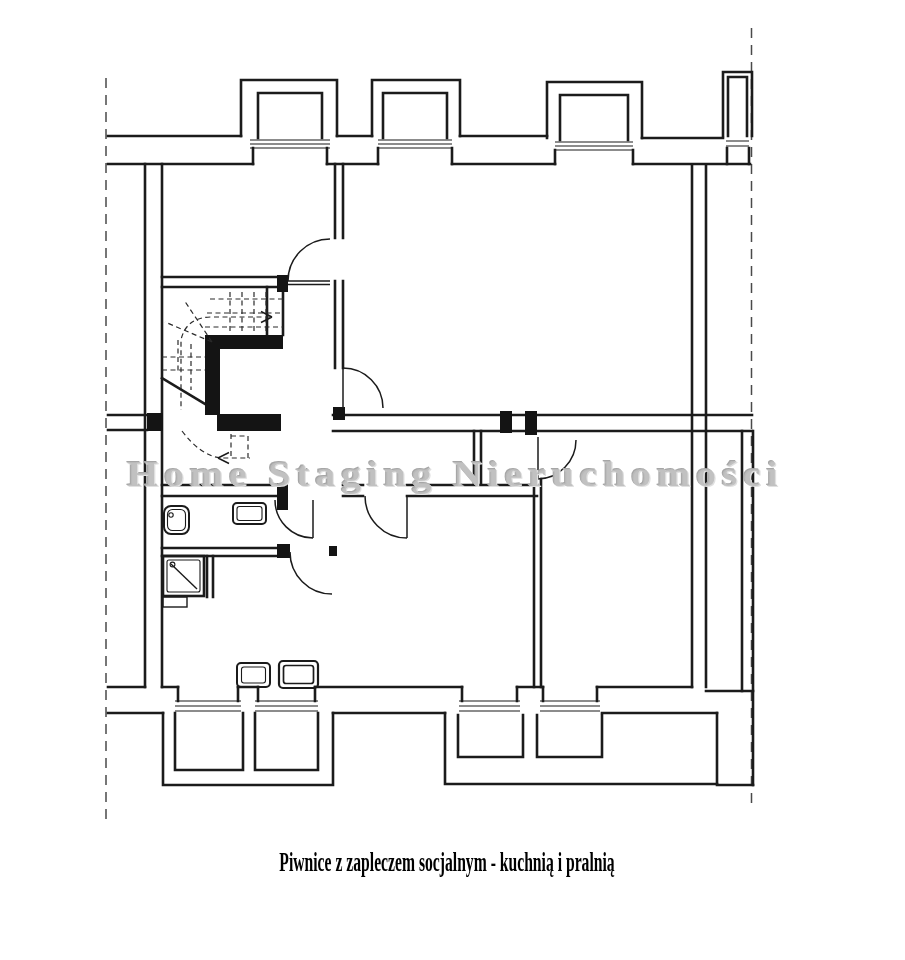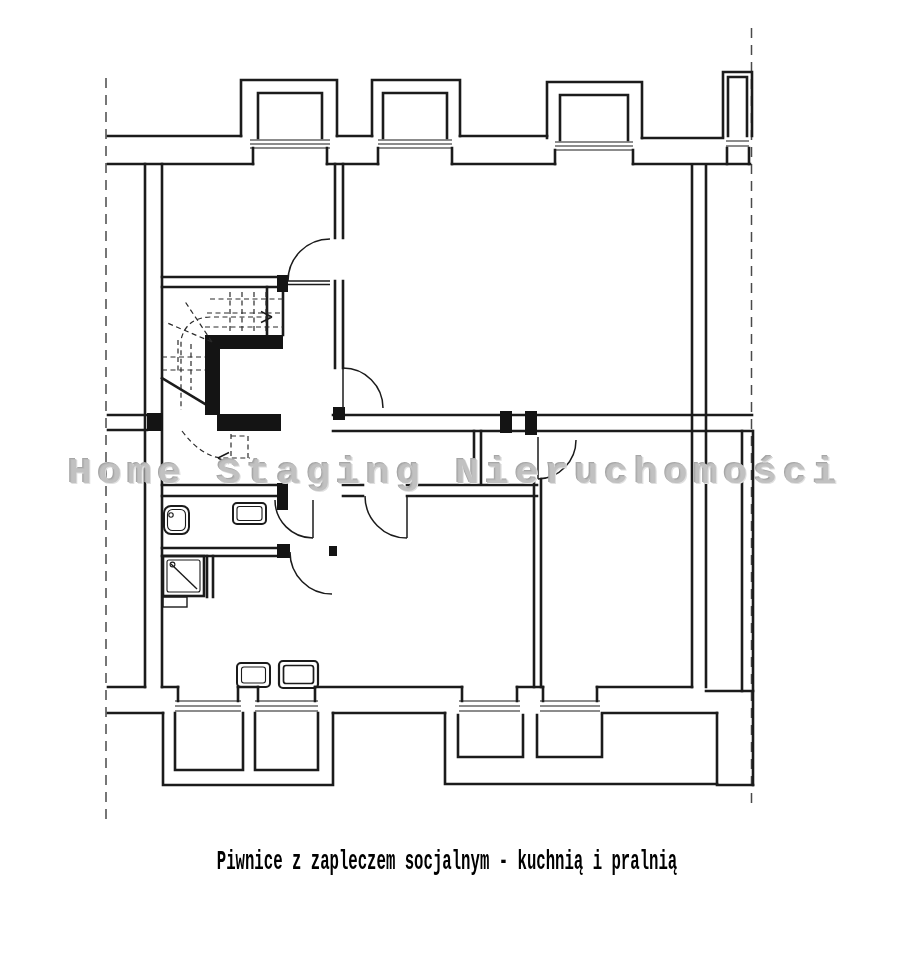--- a/index.html
+++ b/index.html
@@ -1,17 +1,17 @@
 <!DOCTYPE html>
 <html><head>
 <meta charset="utf-8">
 <style>
   html,body{margin:0;padding:0;background:#ffffff;}
   #stage{position:relative;width:905px;height:960px;background:#ffffff;overflow:hidden;
-         font-family:Liberation Mono, monospace;}
+         font-family:Liberation Serif, serif;}
   #plan-svg{position:absolute;left:0;top:0;}
   .watermark{
     position:absolute;top:453px;left:455px;white-space:nowrap;
     transform:translateX(-50%) scaleX(1.12);
     font-weight:bold;font-size:36px;letter-spacing:5px;
     color:rgba(188,188,188,0.88);
     text-shadow:1px 1px 0 #e0e0e0,-1px -1px 0 #a6a6a6;
     user-select:none;
   }
   .caption{

